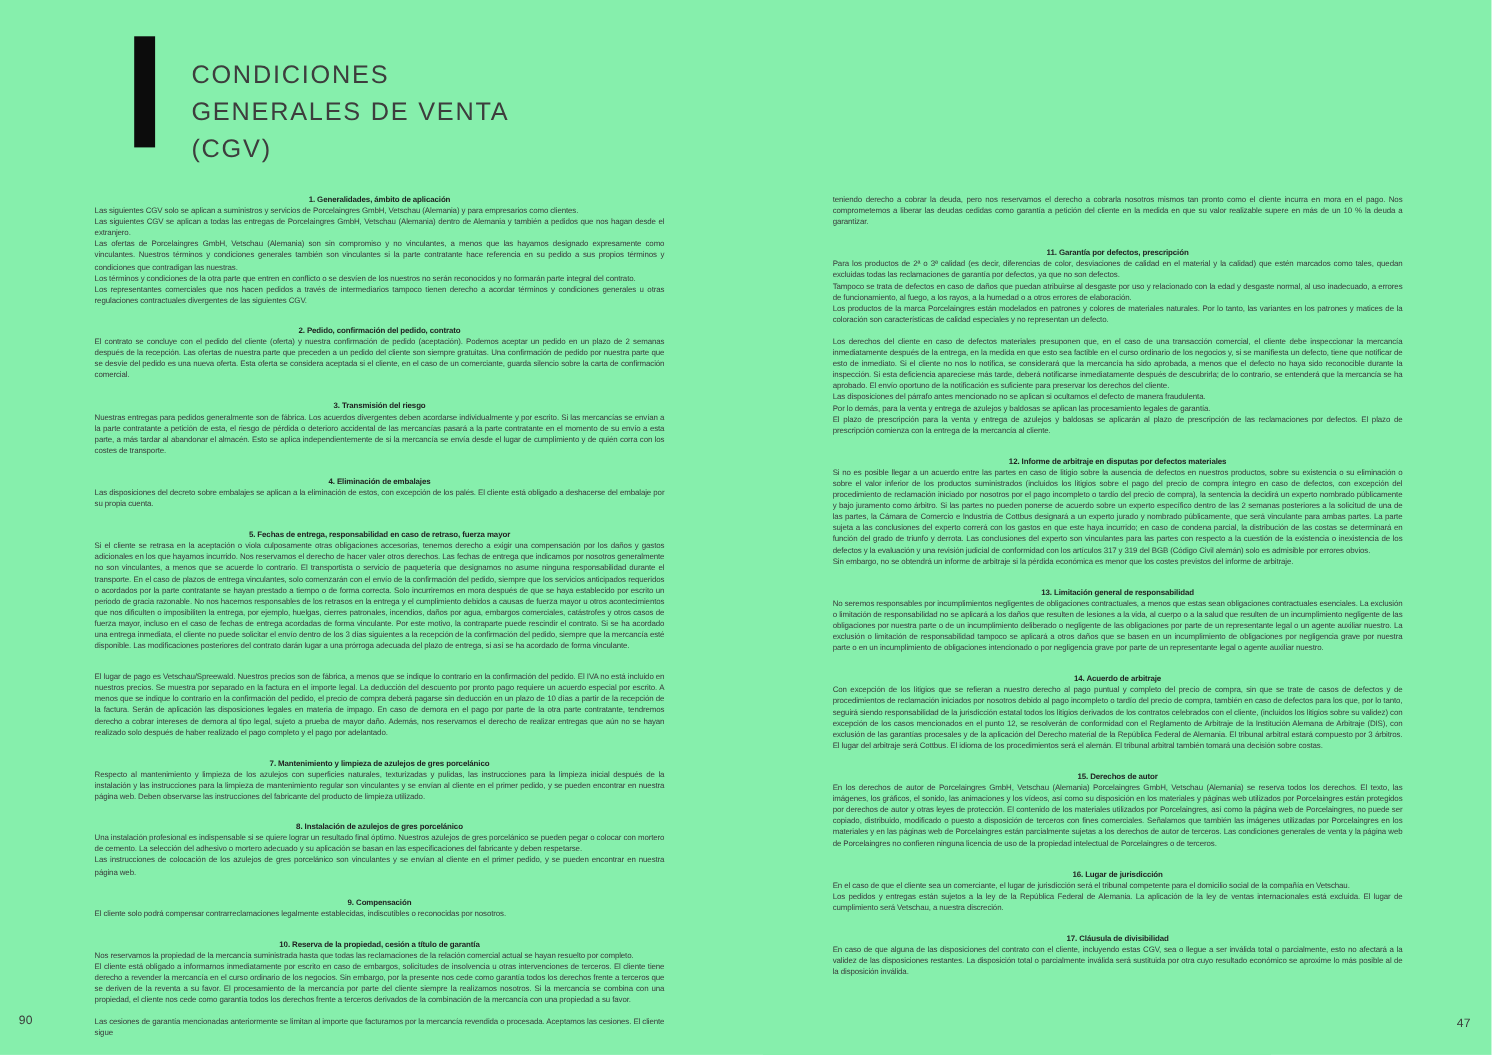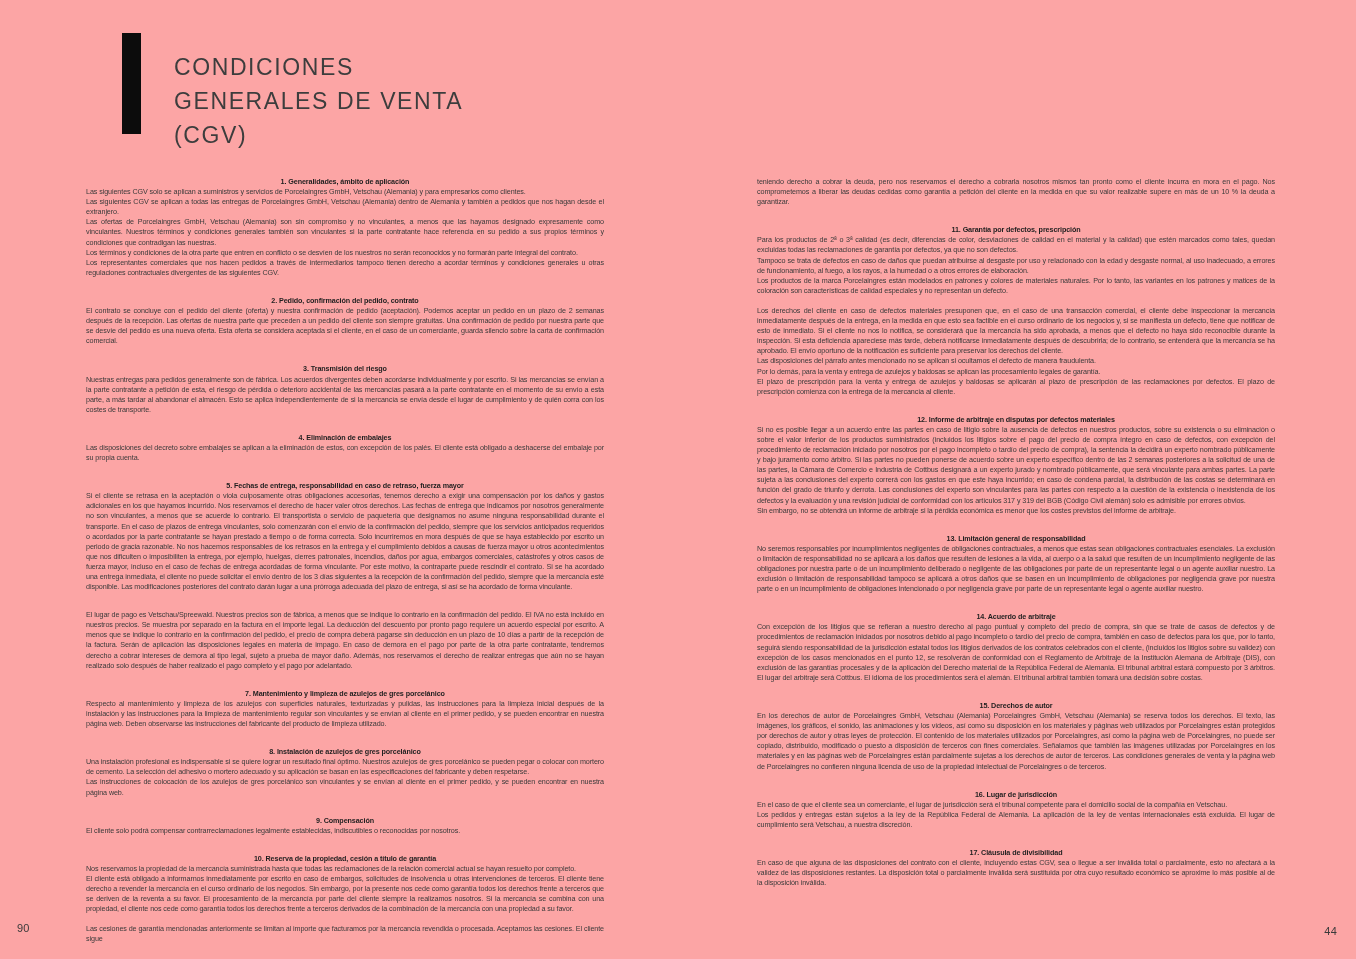--- a/index.html
+++ b/index.html
@@ -1,19 +1,19 @@
 <!DOCTYPE html>
 <html><head>
 <meta charset="utf-8">
 <style>
   html,body{margin:0;padding:0;background:#ffffff;}
   .page{
     position:relative;
     width:1356px;height:959px;
-    background:#fca5a5;
+    background:#86efac;
     font-family:"Liberation Sans", sans-serif;
     color:#3a3a3a;
     overflow:hidden;
   }
   .accent-bar{
     position:absolute;left:122px;top:33px;width:19px;height:101px;
     background:#0c0c0c;
   }
   .doc-title{
     position:absolute;left:174px;top:50px;
@@ -142,15 +142,15 @@
         <p>En el caso de que el cliente sea un comerciante, el lugar de jurisdicción será el tribunal competente para el domicilio social de la compañía en Vetschau.</p>
         <p>Los pedidos y entregas están sujetos a la ley de la República Federal de Alemania. La aplicación de la ley de ventas internacionales está excluida. El lugar de cumplimiento será Vetschau, a nuestra discreción.</p>
       </section>
       <section class="section">
         <h3>17. Cláusula de divisibilidad</h3>
         <p>En caso de que alguna de las disposiciones del contrato con el cliente, incluyendo estas CGV, sea o llegue a ser inválida total o parcialmente, esto no afectará a la validez de las disposiciones restantes. La disposición total o parcialmente inválida será sustituida por otra cuyo resultado económico se aproxime lo más posible al de la disposición inválida.</p>
       </section>
     </div>
 
   <div class="page-num page-num-left">90</div>
-  <div class="page-num page-num-right">44</div>
+  <div class="page-num page-num-right">47</div>
 
 </div>
 
 </body></html>

